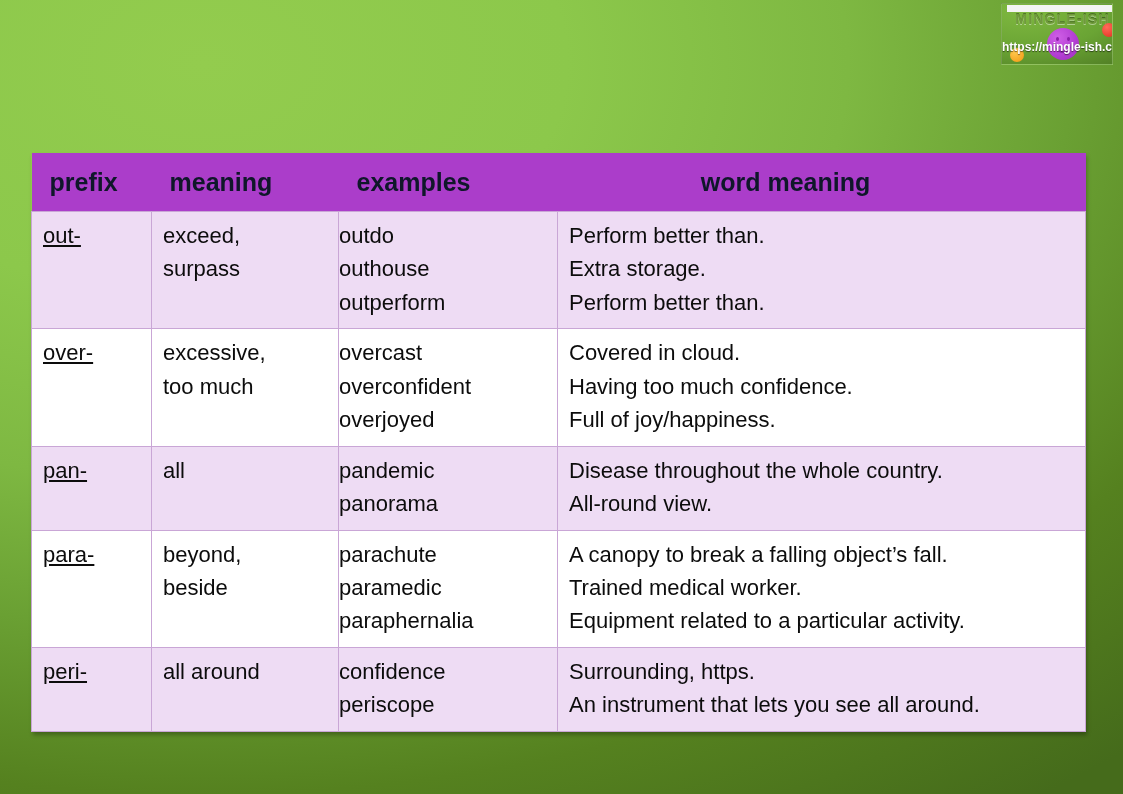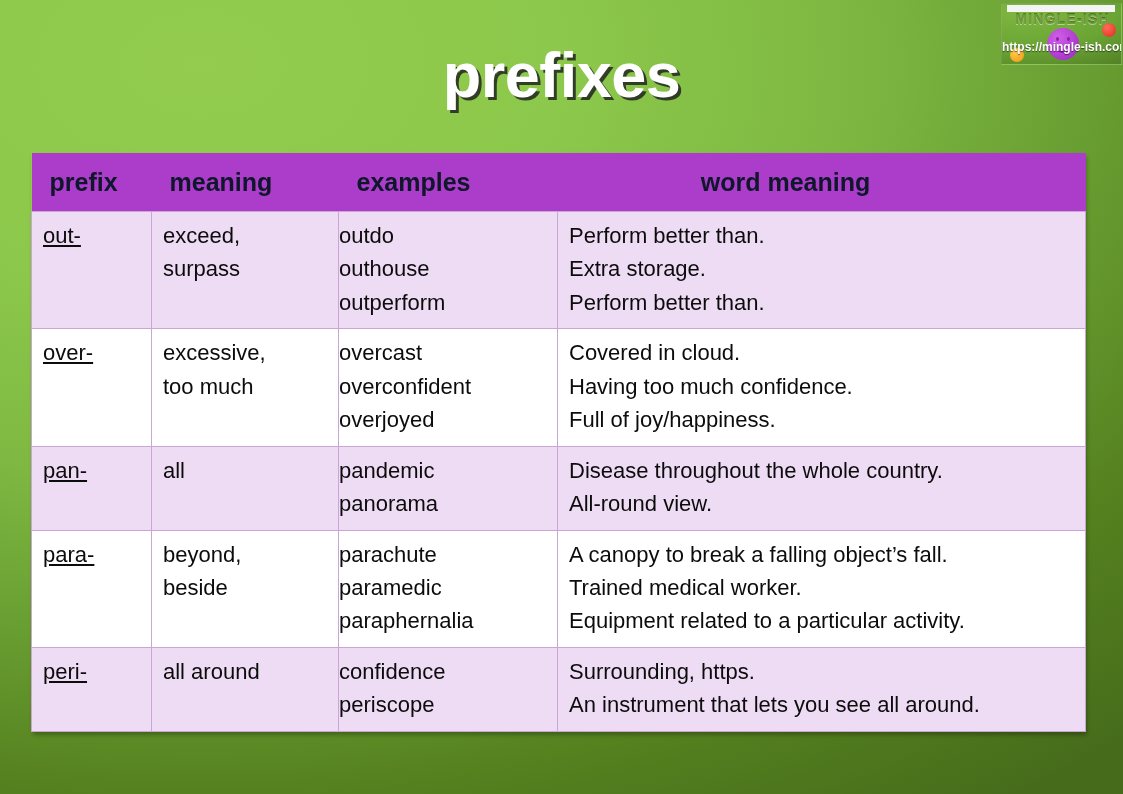--- a/index.html
+++ b/index.html
@@ -43,21 +43,21 @@
     text-shadow: 3px 3px 0 rgba(30,30,30,0.82);
     line-height: 1;
     white-space: nowrap;
   }
 
   
   #logo {
     position: absolute;
     left: 1001px;
     top: 3px;
-    width: 121px;
+    width: 112px;
     height: 62px;
     overflow: hidden;
     background:
       radial-gradient(ellipse 140% 120% at 20% 10%, #7fb840 0%, #6aa434 55%, #4f7c24 100%);
     border: 1px solid rgba(255,255,255,0.18);
     box-sizing: border-box;
   }
   #logo .white-bar {
     position: absolute;
     left: 5px;
@@ -194,21 +194,20 @@
   table.prefix-table tbody td.cell-wordm   { padding-left: 11px; }
 
   .lines > div { white-space: nowrap; }
   .lines.wrap > div { white-space: normal; }
 </style>
 </head>
 <body>
 
 <div id="slide">
 
-  <div id="title">prefixes</div>
 
   <div id="logo">
     <div class="white-bar"></div>
     <div class="brand">MINGLE-ISH</div>
     <div class="dot red"></div>
     <div class="dot orange"></div>
     <div class="smiley">
       <span class="eye l"></span>
       <span class="eye r"></span>
       <span class="mouth"></span>

